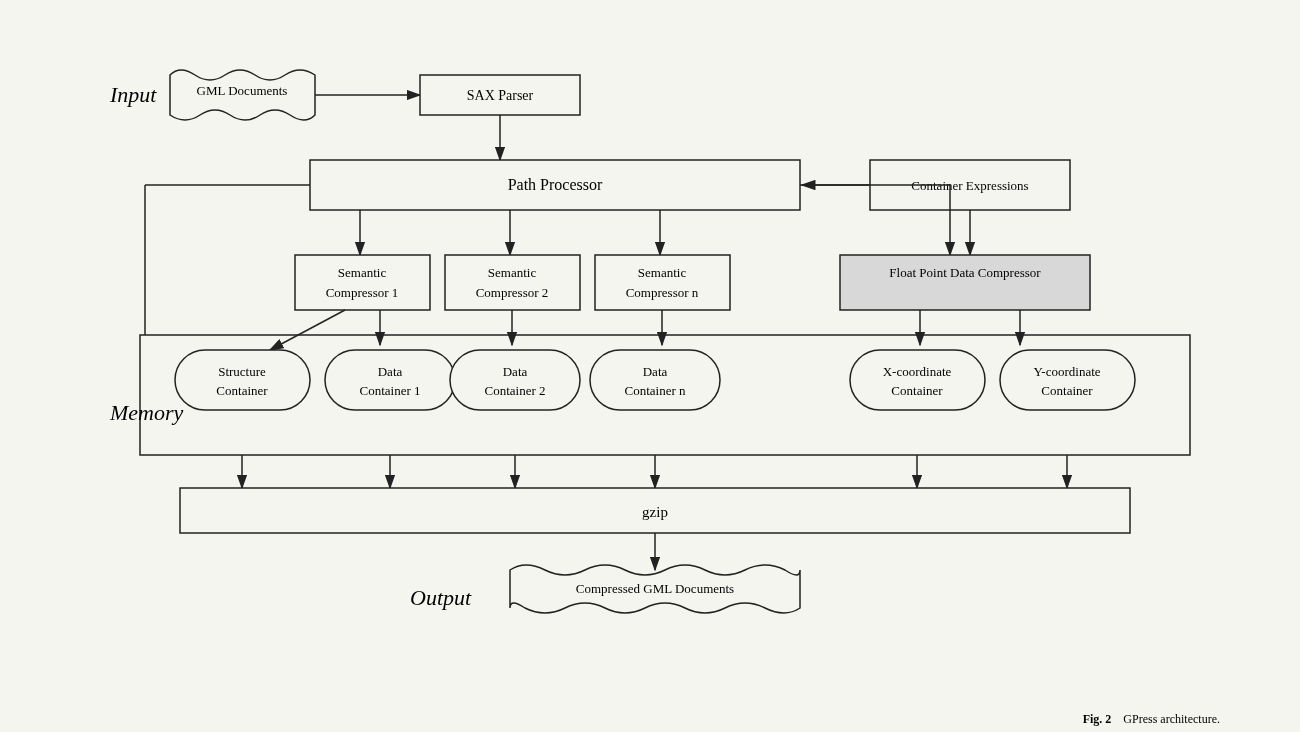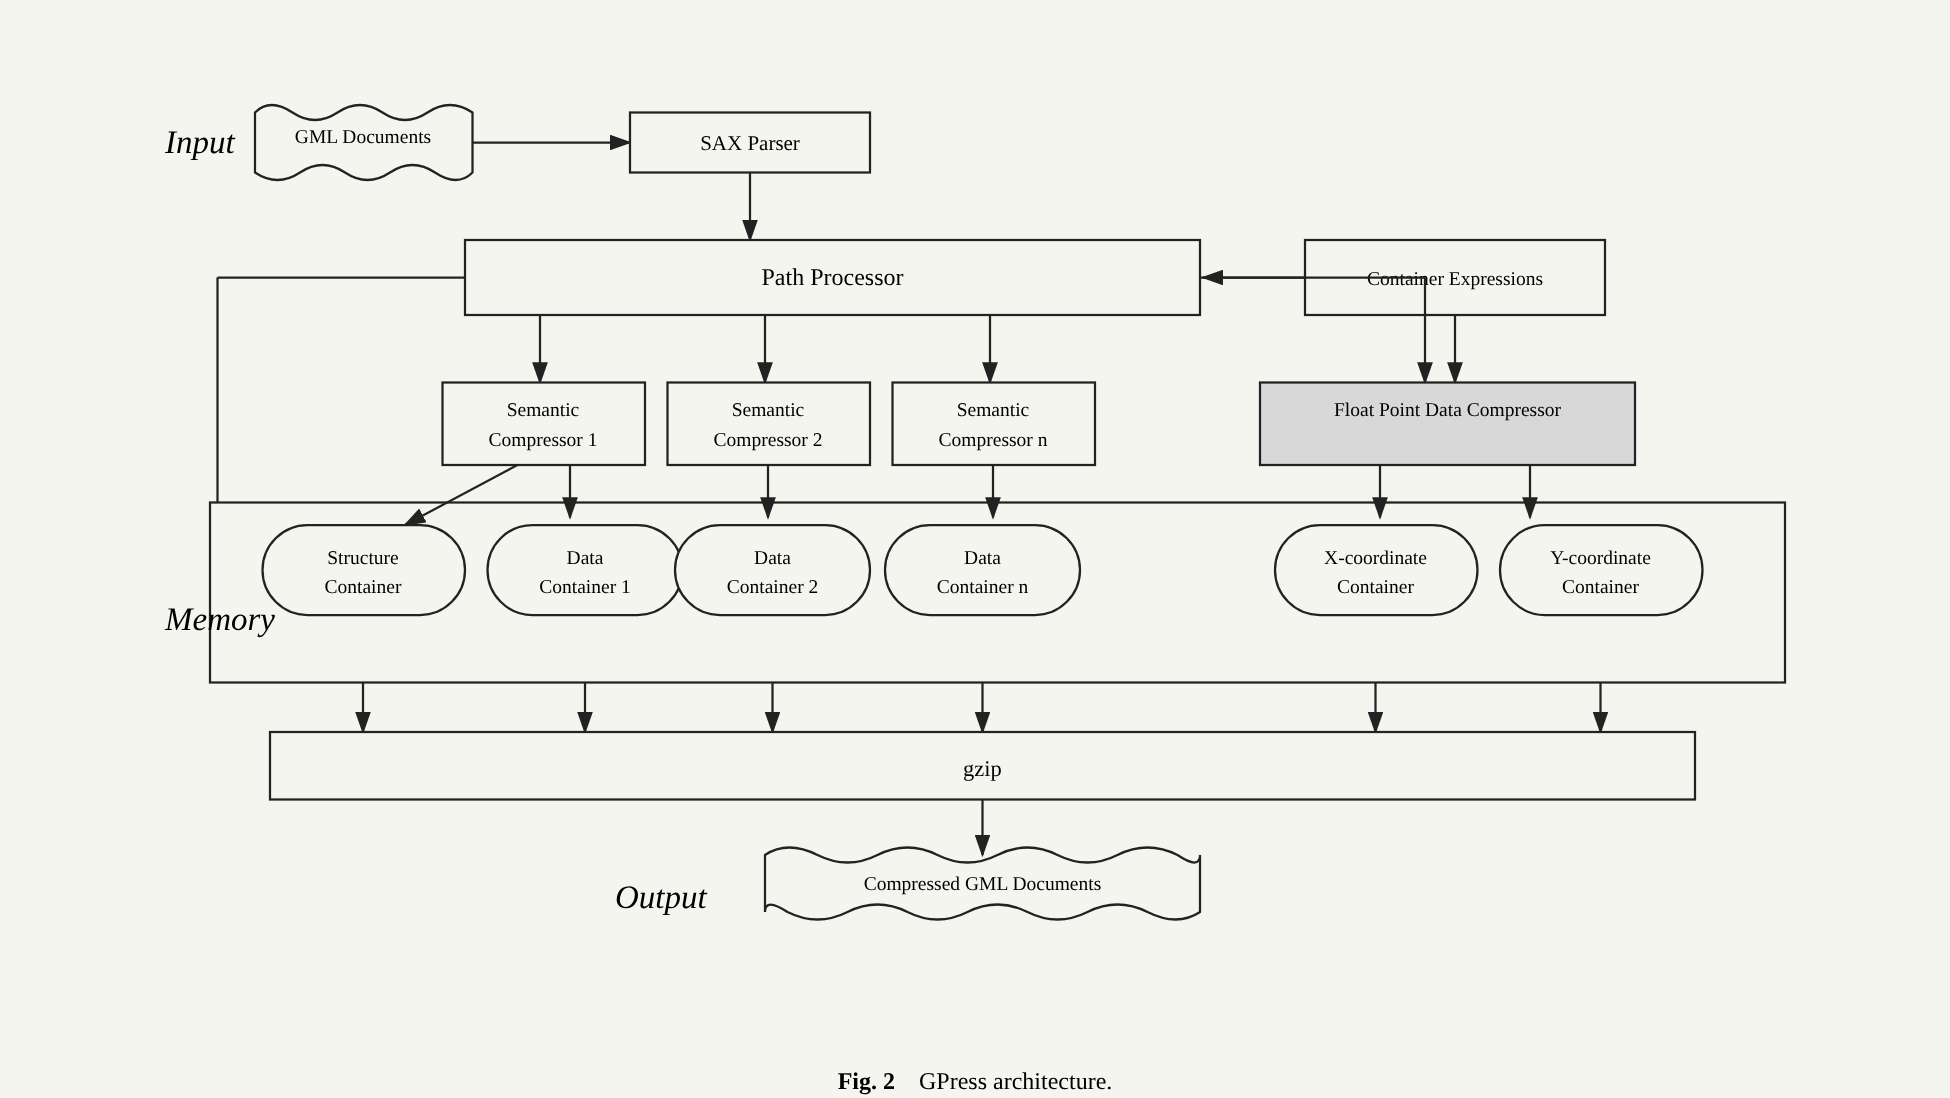--- a/index.html
+++ b/index.html
@@ -21,23 +21,23 @@
       position: relative;
     }
 
     
     .diagram-svg {
       width: 100%;
       height: 680px;
     }
 
     .fig-caption {
-      text-align: center;
+      text-align: right;
       margin-top: 8px;
-      font-size: 16px;
+      font-size: 12px;
     }
 
     .fig-caption strong {
       font-weight: bold;
     }
   </style>
 </head>
 <body>
 
 <div class="diagram-container">

